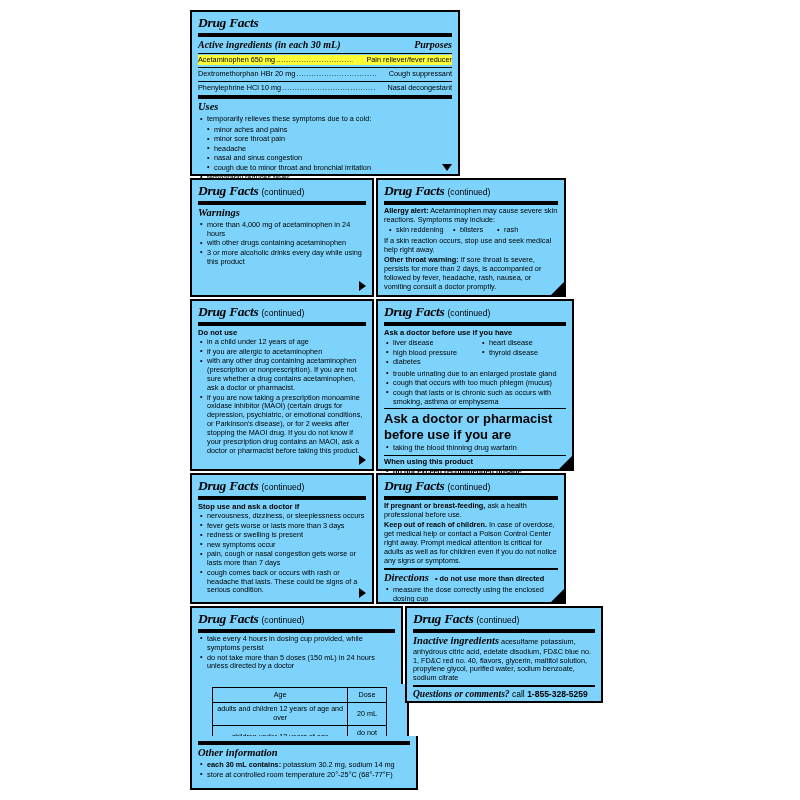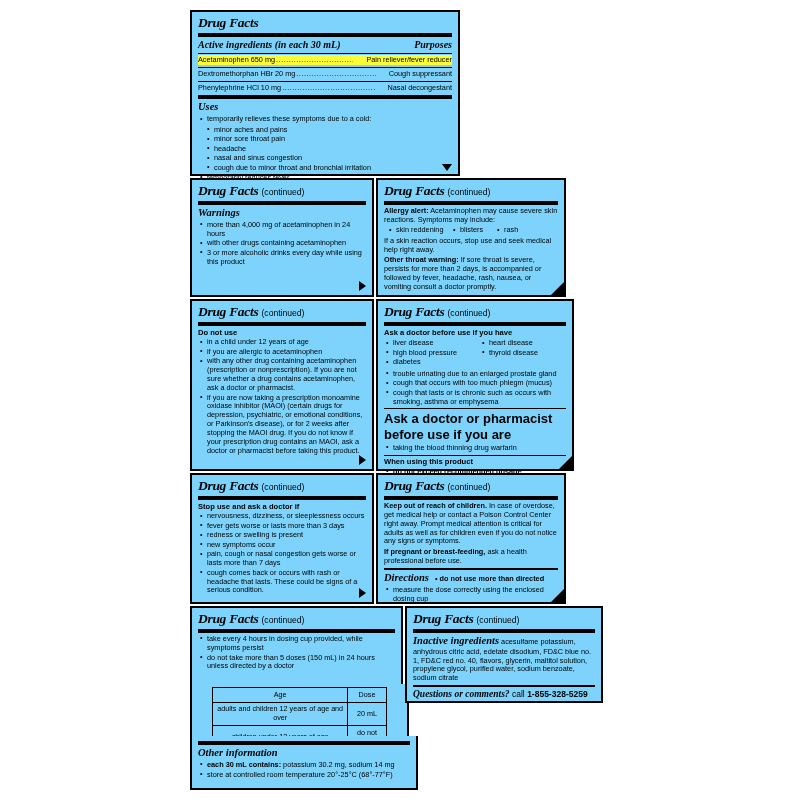--- a/index.html
+++ b/index.html
@@ -317,22 +317,22 @@
       <li>new symptoms occur</li>
       <li>pain, cough or nasal congestion gets worse or lasts more than 7 days</li>
       <li>cough comes back or occurs with rash or headache that lasts. These could be signs of a serious condition.</li>
     </ul>
     <div class="arrow-rt"></div>
   </div>
 
   <div class="panel" style="left:376px; top:473px; width:190px; height:131px;">
     <div class="dftitle"><span>Drug Facts</span> <span class="cont">(continued)</span></div>
     <div class="rule-thick"></div>
+    <p><span class="b">If pregnant or breast-feeding,</span> <span>ask a health professional before use.</span></p>
     <p><span class="b">Keep out of reach of children.</span> <span>In case of overdose, get medical help or contact a Poison Control Center right away. Prompt medical attention is critical for adults as well as for children even if you do not notice any signs or symptoms.</span></p>
-    <p><span class="b">If pregnant or breast-feeding,</span> <span>ask a health professional before use.</span></p>
     <div class="rule-med"></div>
     <div class="dir-row">
       <span class="sec-title" style="margin:0">Directions</span>
       <span class="b" style="font-size:7.3px">• <span>do not use more than directed</span></span>
     </div>
     <ul>
       <li>measure the dose correctly using the enclosed dosing cup</li>
     </ul>
     <div class="corner"></div>
   </div>

